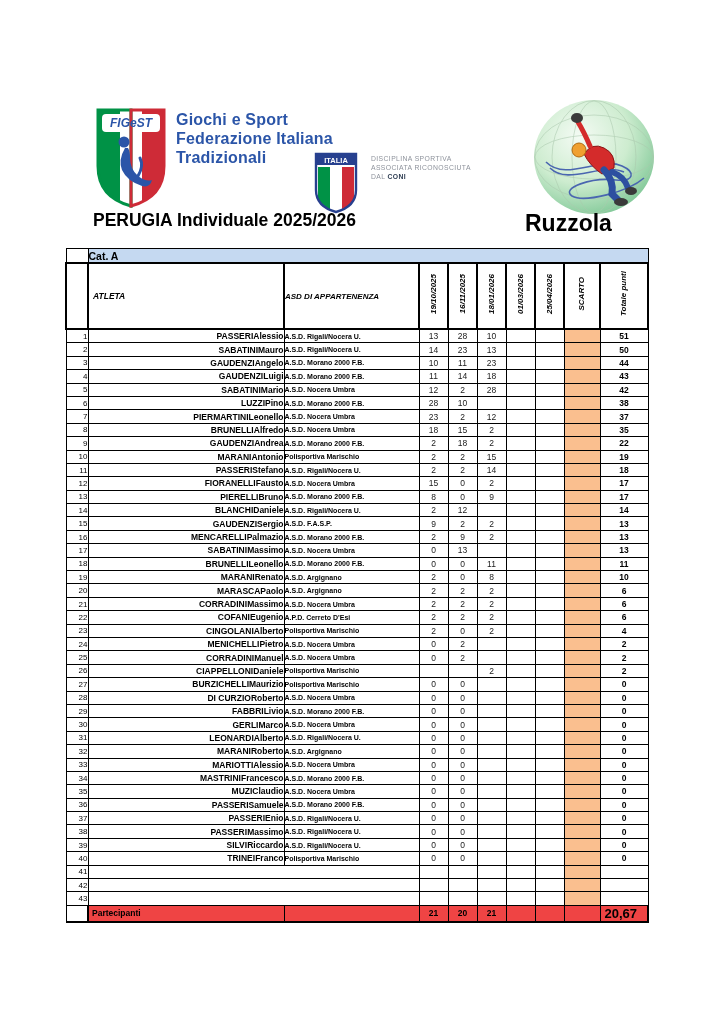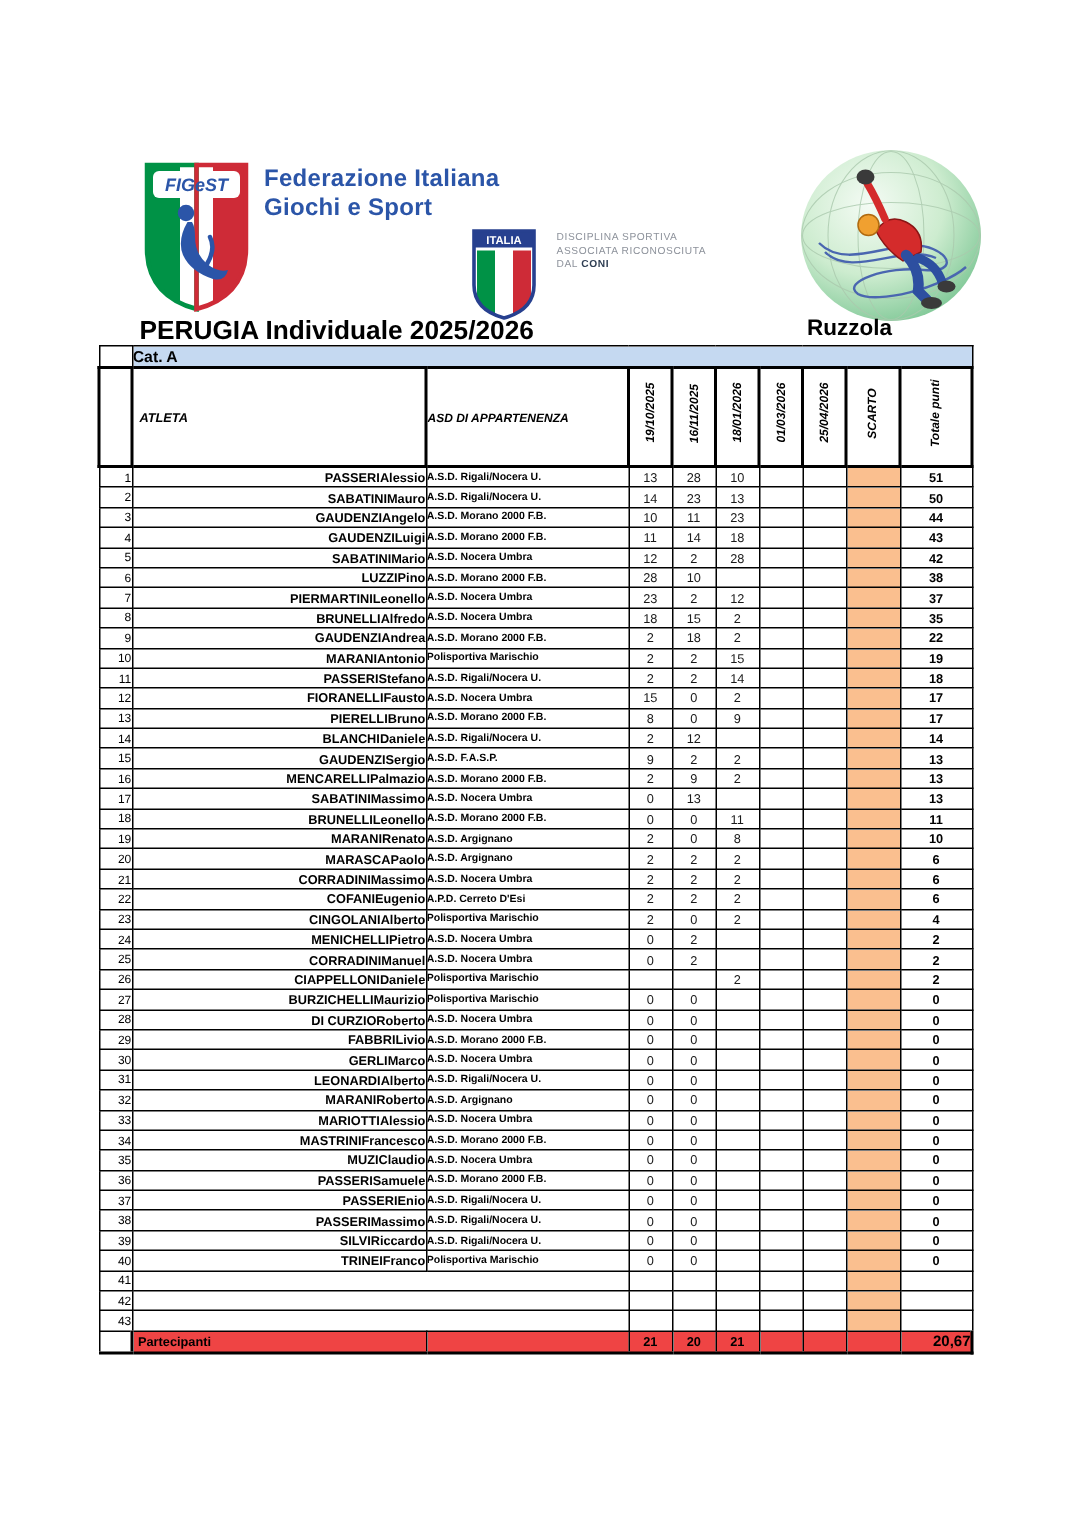--- a/index.html
+++ b/index.html
@@ -14,25 +14,25 @@
     font-size:16px; font-weight:700; color:#2b55a8; line-height:19px; letter-spacing:.2px;
   }
   .coni-badge { position:absolute; left:312px; top:150px; }
   .coni-text {
     position:absolute; left:371px; top:155px;
     font-size:6.8px; line-height:8.8px; color:#8d929b; letter-spacing:.4px; font-weight:400;
   }
   .coni-text .coni-strong { font-weight:700; color:#2e3d52; }
   .ruzzola-logo { position:absolute; left:532px; top:96px; }
   .title-left  { position:absolute; left:93px;  top:210px; font-size:17.5px; font-weight:700; }
-  .title-right { position:absolute; left:538px; top:210px; font-size:15px; font-weight:700; }
+  .title-right { position:absolute; left:525px; top:210px; font-size:23px; font-weight:700; }
 
   
   table.standings {
-    position:absolute; left:65px; top:230px;
+    position:absolute; left:65px; top:248px;
     border-collapse:collapse; table-layout:fixed;
   }
   table.standings td { border:1px solid #000; padding:0; overflow:hidden; white-space:nowrap; }
   tr.band td { height:13px; }
   td.band-label { background:#c5d9f1; font-weight:700; font-size:10.5px; padding-left:4px; border-width:2px; }
   td.band-num { border-width:1px 2px 2px 1px; }
   tr.hdr td { border-width:2px; height:64px; vertical-align:middle; background:#fff; }
   tr.hdr td.col-ath  { font-style:italic; font-weight:700; font-size:8.5px; text-align:left; padding-left:4px; }
   tr.hdr td.col-club { font-style:italic; font-weight:700; font-size:8px; text-align:left; }
   tr.hdr td.rot { text-align:center; }
@@ -48,21 +48,21 @@
   td.club  { font-size:7px; font-weight:700; padding-left:3px; }
   td.score { font-size:8.5px; text-align:center; color:#1a1a1a; }
   td.d1 { border-left-width:2px; }
   td.scarto-col { border-left-width:2px; border-right-width:2px; }
   td.tot { font-size:8.5px; font-weight:700; text-align:center; border-right-width:2px; }
   td.merged-empty { border-left-width:2px; }
   tr.footer td { background:#ef4444; height:13px; border-bottom-width:2px; }
   tr.footer td.fnum { background:#fff; }
   tr.footer td.flabel { font-weight:700; font-size:8.5px; padding-left:3px; border-left-width:2px; }
   tr.footer td.fscore { font-weight:700; font-size:8.5px; text-align:center; }
-  tr.footer td.ftot { font-weight:700; font-size:10px; text-align:right; padding-right:0; border-right-width:2px; }
+  tr.footer td.ftot { font-weight:700; font-size:13px; text-align:right; padding-right:10px; border-right-width:2px; }
 </style>
 </head>
 <body>
 
 <div class="page">
 
   <svg class="figest-logo" width="74" height="104" viewBox="0 0 74 104">
     <defs>
       <clipPath id="shieldClip">
         <path d="M4,4 L70,4 L70,60 C70,83 56,95 37,100 C18,95 4,83 4,60 Z"></path>
@@ -78,22 +78,23 @@
     <path d="M70,4 L37,4 L37,100 C56,95 70,83 70,60 Z" fill="none" stroke="#ce2b37" stroke-width="3"></path>
     <text x="37" y="21" text-anchor="middle" font-family="Liberation Sans, sans-serif" font-size="12" font-weight="bold" font-style="italic" fill="#2b55a8">FIGeST</text>
     <g>
       <circle cx="30" cy="36" r="5.5" fill="#2b55a8"></circle>
       <path d="M31,42 Q24,54 28,64 Q33,75 48,80 Q56,82 58,74 Q52,76 44,70 Q36,63 36,52 Q36,45 34,42 Z" fill="#2b55a8"></path>
       <path d="M44,70 Q50,60 46,52" fill="none" stroke="#2b55a8" stroke-width="3" stroke-linecap="round"></path>
     </g>
   </svg>
 
   <div class="org-name">
+    <div>Giochi e Sport</div>
     <div>Federazione Italiana</div>
-    <div>Giochi e Sport</div>
+    <div>Tradizionali</div>
   </div>
 
   <svg class="coni-badge" width="48" height="66" viewBox="0 0 48 66">
     <defs>
       <clipPath id="italiaClip">
         <path d="M4,4 L44,4 L44,40 C44,53 35,59 24,62 C13,59 4,53 4,40 Z"></path>
       </clipPath>
     </defs>
     <g clip-path="url(#italiaClip)">
       <rect x="0" y="0" width="48" height="66" fill="#ffffff"></rect>

